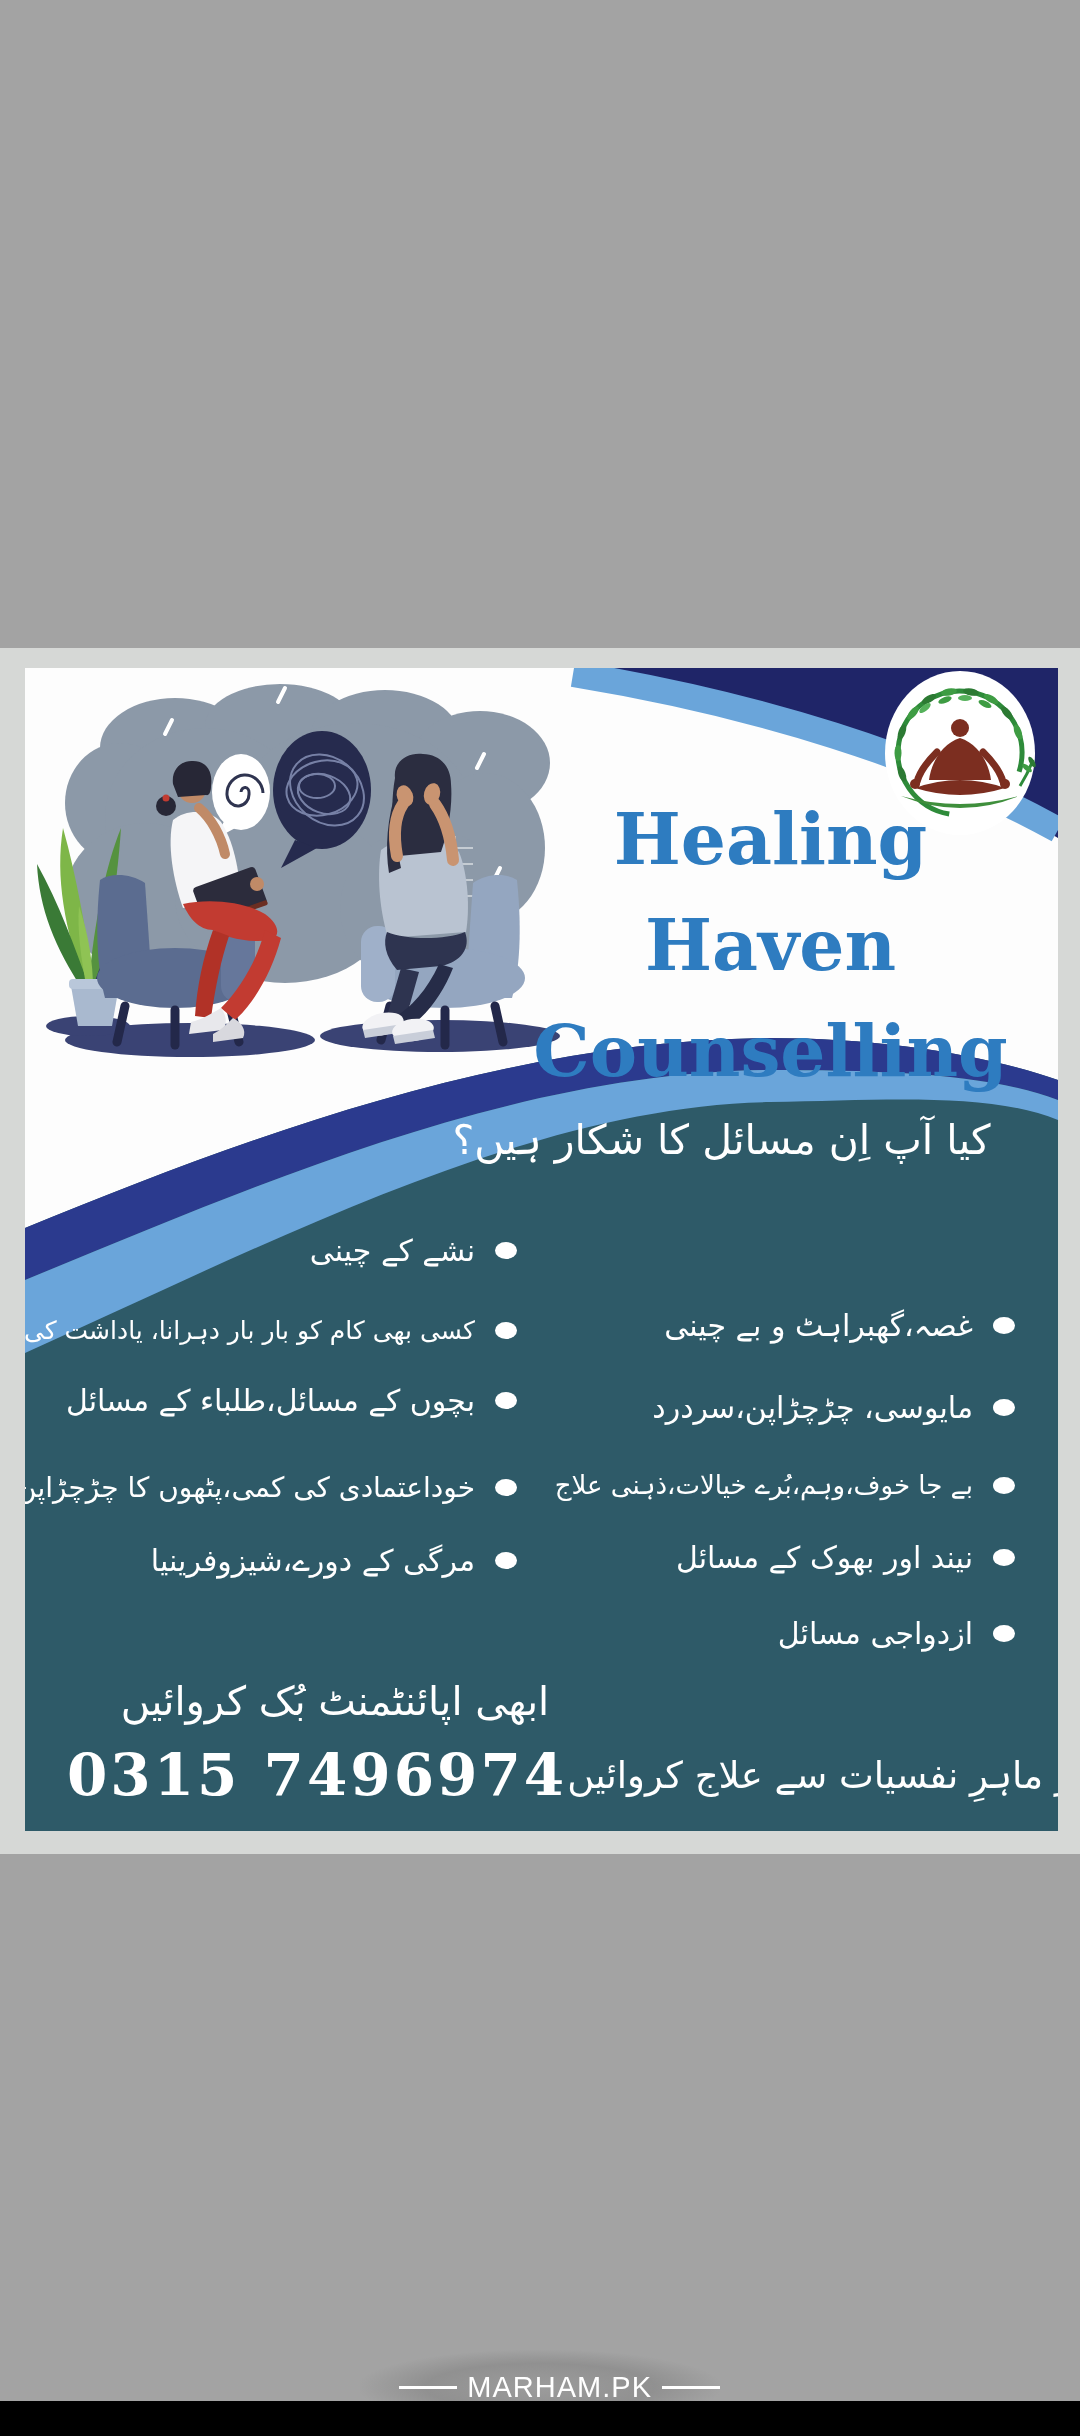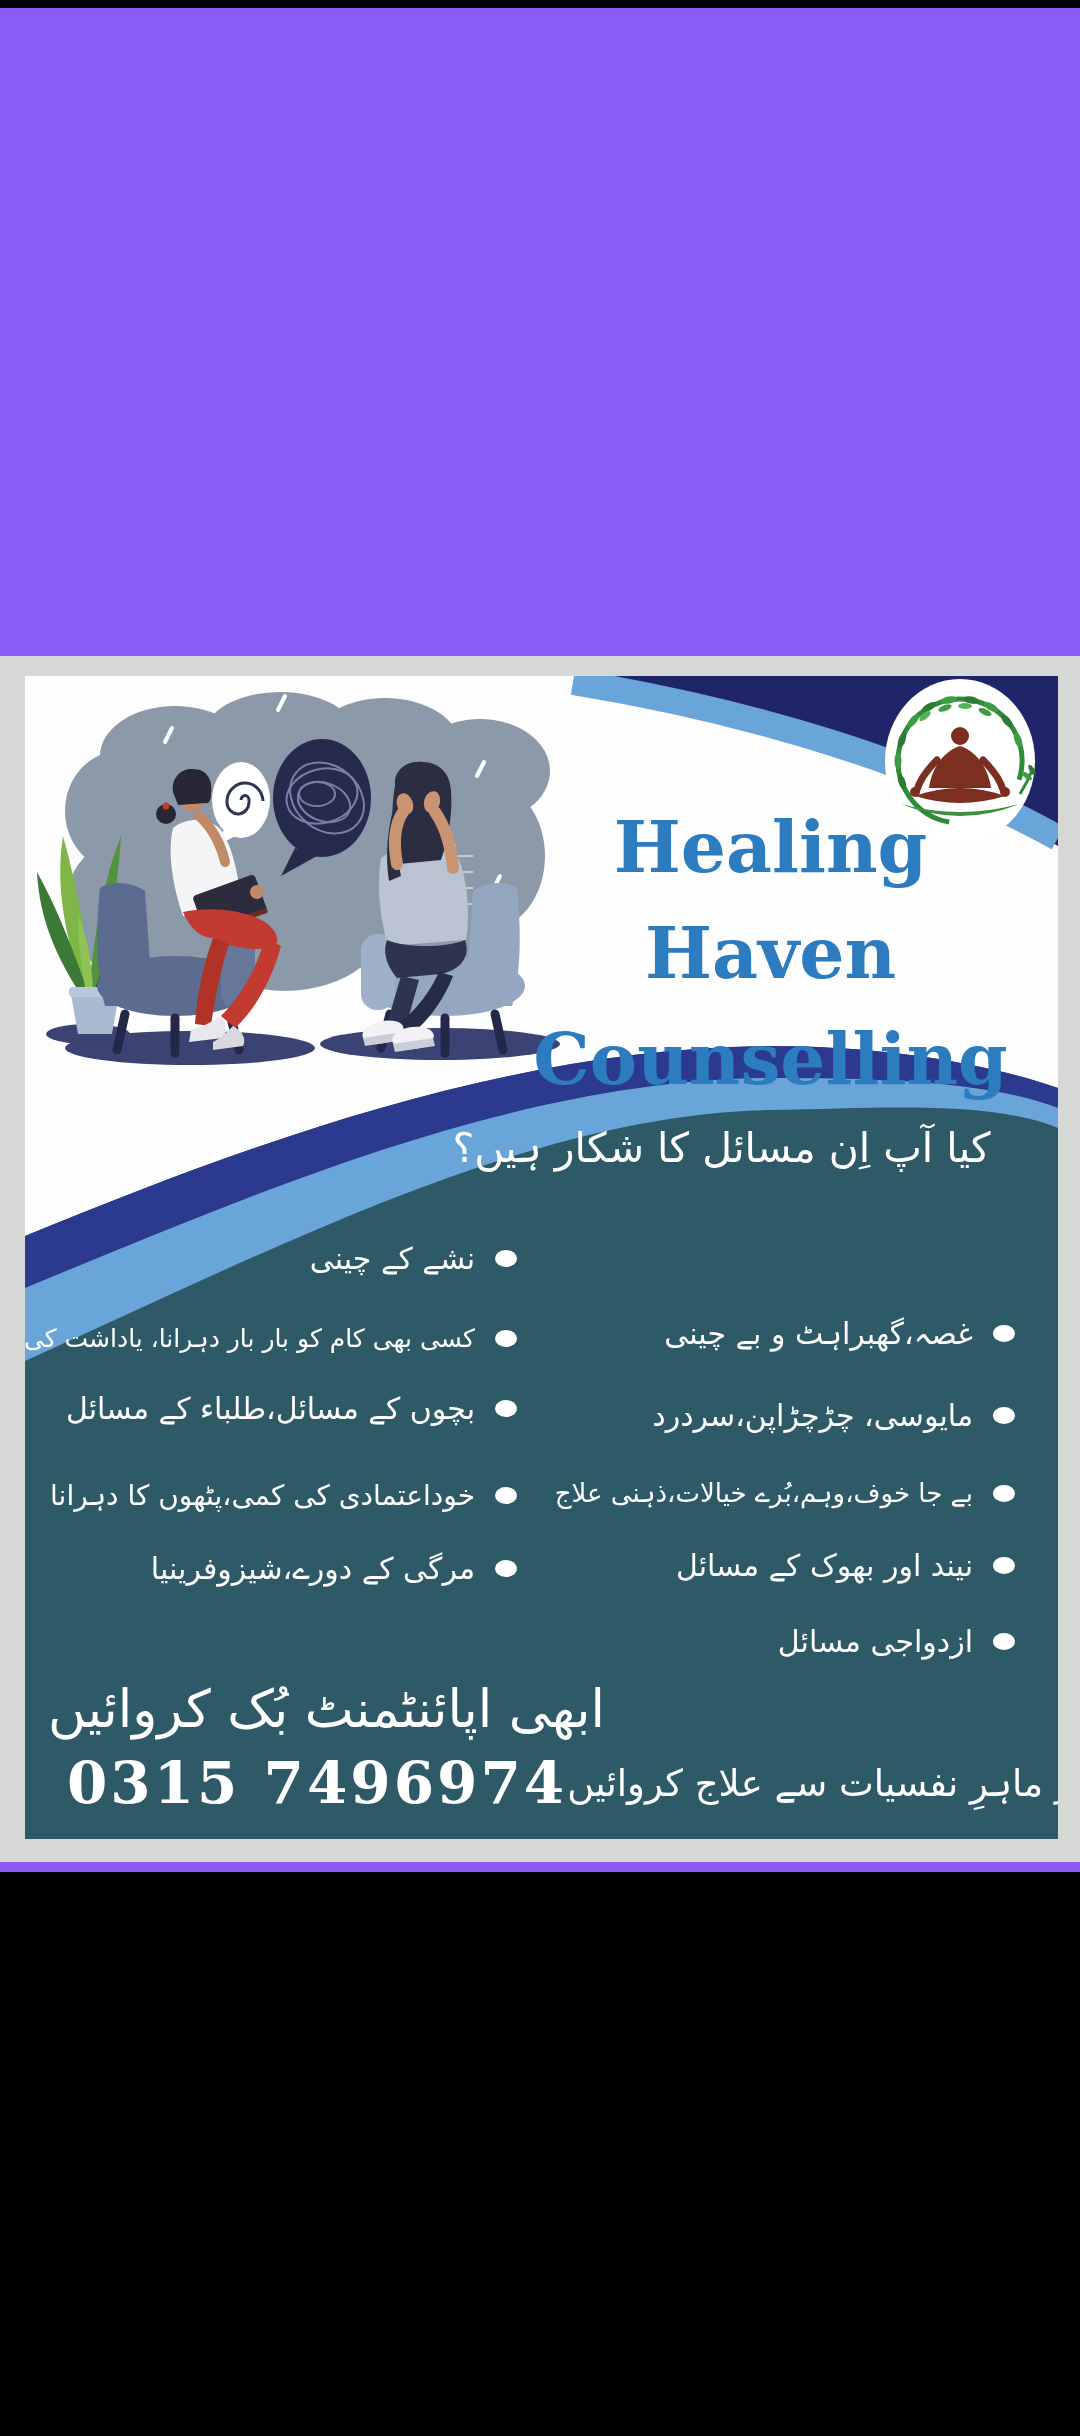--- a/index.html
+++ b/index.html
@@ -2,21 +2,21 @@
 <html style="--teal: #2e5a68; --frame-gray: #d6d8d6; --navy-corner: #1f2568; --navy-band: #2b3a8e; --light-blue: #6aa5da; --title-blue: #2e7cc0; --text-white: #ffffff; --whatsapp-green: #3fbb4f;"><head>
 <meta charset="utf-8">
 <style>
   :root{
     --teal:#2e5a68; --frame-gray:#d6d8d6; --navy-corner:#1f2568; --navy-band:#2b3a8e;
     --light-blue:#6aa5da; --title-blue:#2e7cc0; --text-white:#ffffff; --whatsapp-green:#3fbb4f;
   }
   *{margin:0;padding:0;box-sizing:border-box;}
   html,body{background:#000;}
   body{font-family:"DejaVu Sans",sans-serif;}
-  .screen{position:relative;width:1080px;height:1864px;background:#8b5cf6;overflow:hidden;margin:8px auto;}
+  .screen{position:relative;width:1080px;height:2401px;background:#a3a3a3;overflow:hidden;margin:0 auto;}
 
   .poster-frame{position:absolute;top:648px;left:0;width:1080px;height:1206px;background:var(--frame-gray);}
   .poster{position:absolute;top:20px;left:25px;width:1033px;height:1163px;background:var(--teal);overflow:hidden;}
   .poster svg.decor{position:absolute;inset:0;z-index:0;}
 
   .title{position:absolute;left:458px;top:118px;width:575px;z-index:2;text-align:center;
     color:var(--title-blue);font-family:"DejaVu Serif",serif;font-weight:bold;font-size:71px;line-height:106px;}
   .urdu{direction:rtl;unicode-bidi:isolate;color:var(--text-white);}
   .urdu-heading{position:absolute;left:380px;top:438px;width:633px;z-index:2;text-align:center;
     font-size:41px;line-height:68px;white-space:nowrap;}
@@ -27,21 +27,21 @@
   .bullet-item .dot{flex:0 0 auto;width:22px;height:17px;border-radius:50%;background:var(--text-white);}
   .col-right{right:43px;width:720px;}
   .col-left{right:541px;width:540px;}
   .r1{top:549px}.r2{top:627px}.r3{top:709px}.r4{top:787px}.r5{top:859px}.r6{top:935px}
   .l1{top:552px}.l2{top:632px}.l3{top:702px}.l4{top:789px}.l5{top:862px}
   .r4 .txt{font-size:26px;}
   .l2 .txt{font-size:25px;}
   .l4 .txt{font-size:28px;}
 
   .cta-book{position:absolute;left:40px;top:1002px;width:540px;z-index:2;text-align:center;
-    font-size:52px;line-height:62px;white-space:nowrap;}
+    font-size:40px;line-height:62px;white-space:nowrap;}
   .cta-row{position:absolute;left:42px;top:1062px;width:975px;height:90px;z-index:2;
     display:flex;align-items:center;}
   .phone-number{color:var(--text-white);font-family:"DejaVu Serif",serif;font-weight:bold;
     font-size:58px;letter-spacing:3px;white-space:nowrap;}
   .cta-treat{font-size:37px;white-space:nowrap;}
 
   .watermark{position:absolute;top:2350px;left:50%;transform:translateX(-50%);width:360px;height:74px;
     display:flex;align-items:center;justify-content:flex-end;gap:10px;
     background:radial-gradient(ellipse at center,rgba(150,150,150,.55) 0%,rgba(110,110,110,.35) 45%,rgba(0,0,0,0) 72%);}
   .wm-line{width:58px;height:3px;background:#fff;}
@@ -263,21 +263,21 @@
         </div>
       <div class="bullet-item col-left l2">
         <span class="txt urdu">کسی بھی کام کو بار بار دہرانا، یاداشت کی کمزوری</span>
           <span class="dot"></span>
         </div>
       <div class="bullet-item col-left l3">
         <span class="txt urdu">بچوں کے مسائل،طلباء کے مسائل</span>
           <span class="dot"></span>
         </div>
       <div class="bullet-item col-left l4">
-        <span class="txt urdu">خوداعتمادی کی کمی،پٹھوں کا دہرانا</span>
+        <span class="txt urdu">خوداعتمادی کی کمی،پٹھوں کا چڑچڑاپن</span>
           <span class="dot"></span>
         </div>
       <div class="bullet-item col-left l5">
         <span class="txt urdu">مرگی کے دورے،شیزوفرینیا</span>
           <span class="dot"></span>
         </div>
 
       <div class="urdu cta-book">ابھی اپائنٹمنٹ بُک کروائیں</div>
 
       <div class="cta-row">

